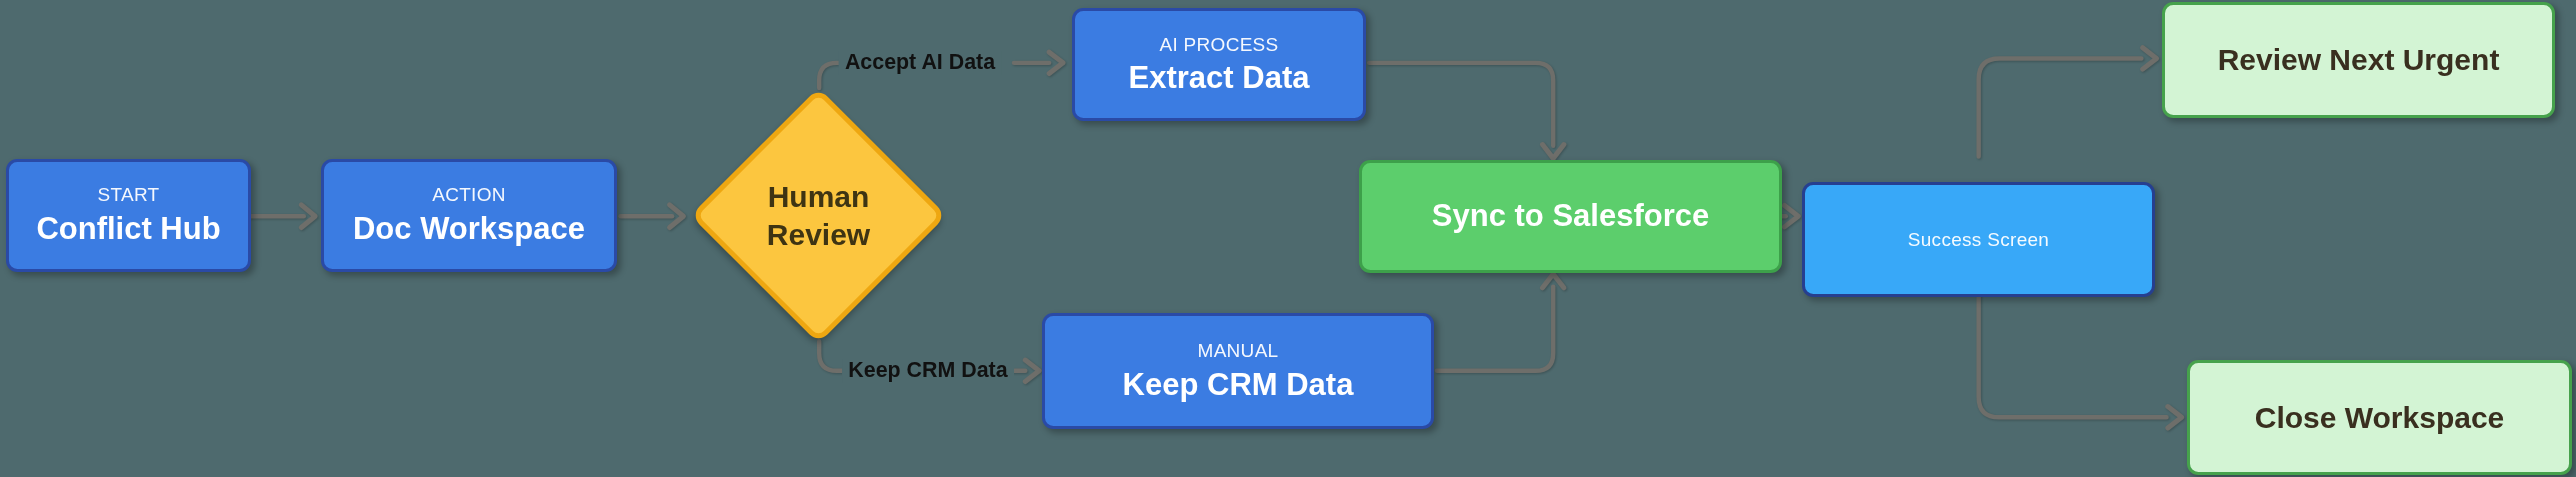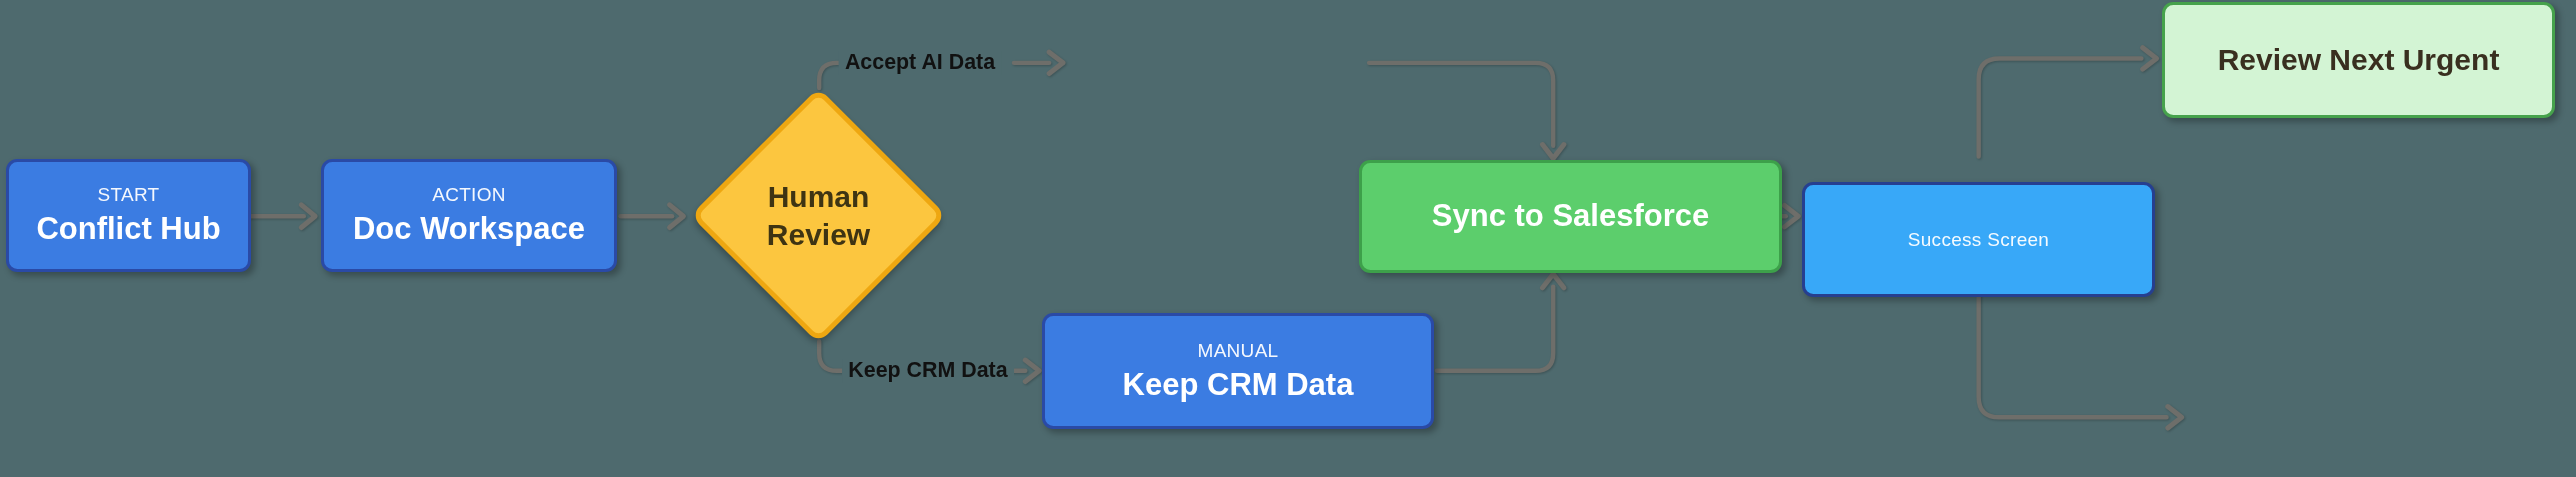--- a/index.html
+++ b/index.html
@@ -163,36 +163,43 @@
 
   <div class="node process" id="node-doc-workspace">
     <div class="tag">ACTION</div>
     <div class="title">Doc Workspace</div>
   </div>
 
   <div id="node-human-review">
     <div class="diamond-inner">Human Review</div>
   </div>
 
+  <div class="node process" id="node-extract-data">
+    <div class="tag">AI PROCESS</div>
+    <div class="title">Extract Data</div>
+  </div>
 
   <div class="node process" id="node-keep-crm-data">
     <div class="tag">MANUAL</div>
     <div class="title">Keep CRM Data</div>
   </div>
 
   <div class="node sync" id="node-sync">
     <div class="title">Sync to Salesforce</div>
   </div>
 
   <div class="node success" id="node-success">
     <div class="tag">Success Screen</div>
   </div>
 
   <div class="node terminal" id="node-review-next">
     <div class="title">Review Next Urgent</div>
   </div>
 
+  <div class="node terminal" id="node-close-workspace">
+    <div class="title">Close Workspace</div>
+  </div>
 
   <div class="edge-label" id="label-accept">Accept AI Data</div>
   <div class="edge-label" id="label-keep">Keep CRM Data</div>
 
 </div>
 
 
 </body></html>

